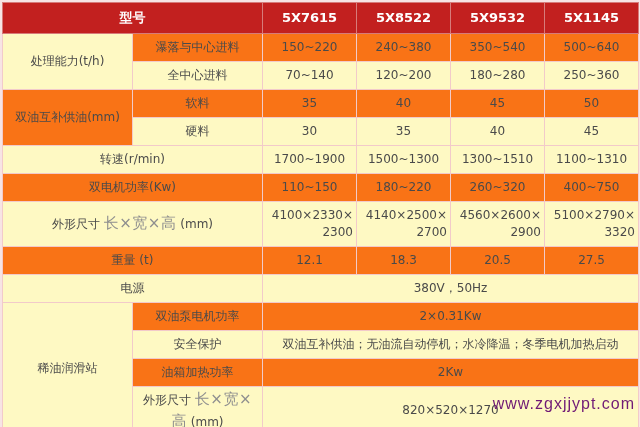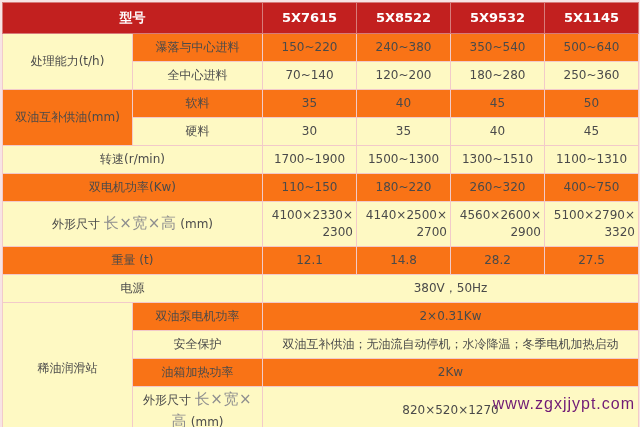--- a/index.html
+++ b/index.html
@@ -137,22 +137,22 @@
     </td>
     <td class="w dim">4100×2330×2300</td>
     <td class="w dim">4140×2500×2700</td>
     <td class="w dim">4560×2600×2900</td>
     <td class="w dim">5100×2790×3320</td>
   </tr>
 
   <tr class="std">
     <td colspan="2" class="g">重量 (t)</td>
     <td class="g">12.1</td>
-    <td class="g">14.8</td>
-    <td class="g">28.2</td>
+    <td class="g">18.3</td>
+    <td class="g">20.5</td>
     <td class="g">27.5</td>
   </tr>
 
   <tr class="std">
     <td colspan="2" class="w">电源</td>
     <td colspan="4" class="w">380V，50Hz</td>
   </tr>
 
   <tr class="std">
     <td rowspan="4" class="w">稀油润滑站</td>

